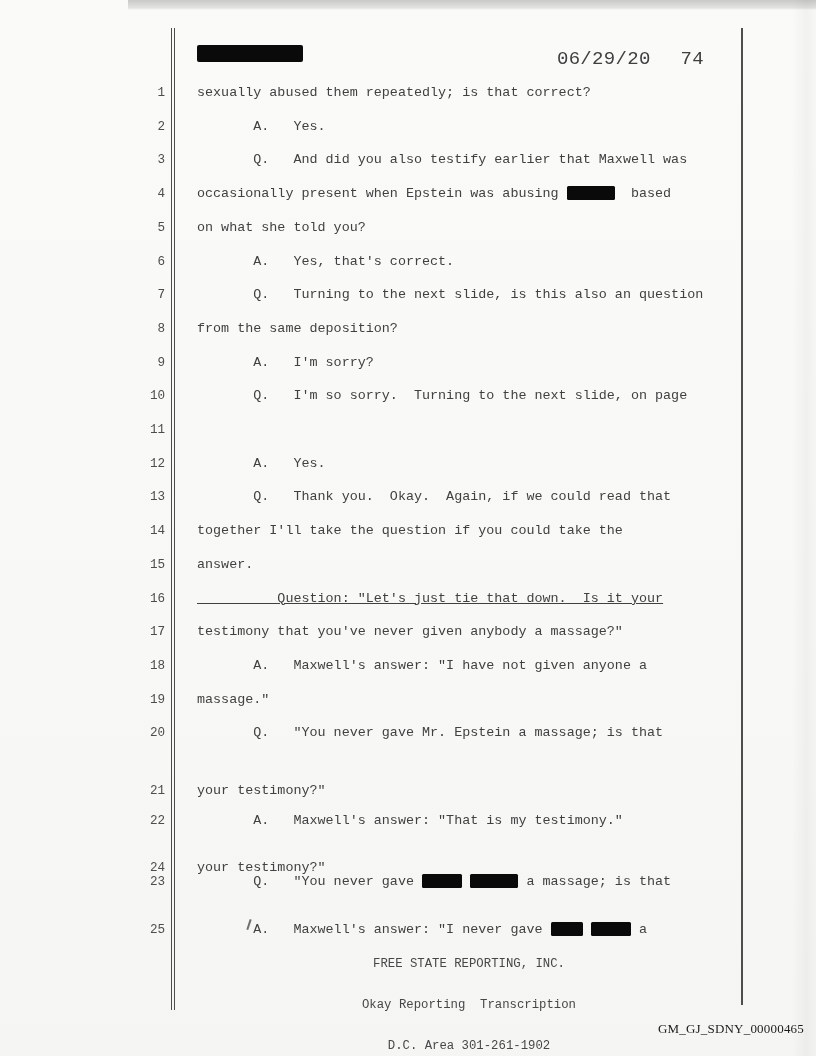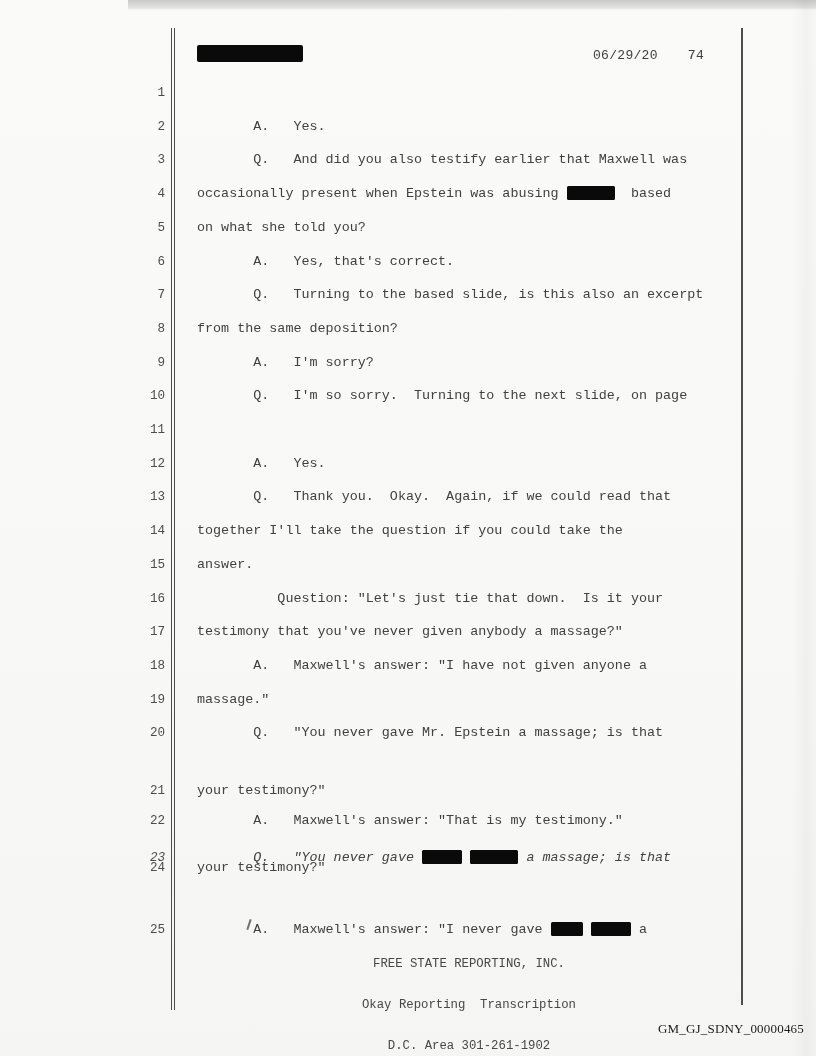--- a/index.html
+++ b/index.html
@@ -32,21 +32,21 @@
     position:absolute; left:741px; top:28px; height:977px; width:1.5px;
     background:#4e4e4c;
   }
   
   .header-redaction {
     position:absolute; left:197px; top:45px; height:17px;
     background:#0a0a0a; border-radius:2px;
   }
   .header-right {
     position:absolute; top:48px; right:112px;
-    font-size:13px; color:#3f3f3f; letter-spacing:0.3px;
+    font-size:19px; color:#3f3f3f; letter-spacing:0.3px;
   }
   .header-right .pgnum { margin-left:30px; }
   
   #transcript {
     position:absolute; left:197px; top:0; width:544px; height:1056px;
   }
   .tline {
     position:absolute; left:0; width:100%;
     font-size:13.4px; line-height:16px; color:#414141;
     white-space:pre;
@@ -89,43 +89,43 @@
   <div class="left-double-rule"></div>
   <div class="right-rule"></div>
 
   <div class="header-redaction" style="width: 11ch;"></div>
 
   <div class="header-right">
     <span>06/29/20</span><span class="pgnum">74</span>
   </div>
 
   <div id="transcript">
-      <div class="tline" style="top: 85px;"><span class="lnum">1</span></div>
+      <div class="tline" style="top: 85px;"><span class="lnum">1</span><span class="ltext">sexually abused them repeatedly; is that correct?</span></div>
       <div class="tline" style="top: 118.7px;"><span class="lnum">2</span><span class="ltext">       A.   Yes.</span></div>
       <div class="tline" style="top: 152.4px;"><span class="lnum">3</span><span class="ltext">       Q.   And did you also testify earlier that Maxwell was</span></div>
       <div class="tline" style="top: 186.1px;"><span class="lnum">4</span><span class="ltext">occasionally present when Epstein was abusing <span class="redact" style="width: 6ch;"></span>  based</span></div>
       <div class="tline" style="top: 219.8px;"><span class="lnum">5</span><span class="ltext">on what she told you?</span></div>
       <div class="tline" style="top: 253.5px;"><span class="lnum">6</span><span class="ltext">       A.   Yes, that's correct.</span></div>
-      <div class="tline" style="top: 287.2px;"><span class="lnum">7</span><span class="ltext">       Q.   Turning to the based slide, is this also an excerpt</span></div>
+      <div class="tline" style="top: 287.2px;"><span class="lnum">7</span><span class="ltext">       Q.   Turning to the next slide, is this also an question</span></div>
       <div class="tline" style="top: 320.9px;"><span class="lnum">8</span><span class="ltext">from the same deposition?</span></div>
       <div class="tline" style="top: 354.6px;"><span class="lnum">9</span><span class="ltext">       A.   I'm sorry?</span></div>
       <div class="tline" style="top: 388.3px;"><span class="lnum">10</span><span class="ltext">       Q.   I'm so sorry.  Turning to the next slide, on page</span></div>
       <div class="tline" style="top: 422px;"><span class="lnum">11</span></div>
       <div class="tline" style="top: 455.7px;"><span class="lnum">12</span><span class="ltext">       A.   Yes.</span></div>
       <div class="tline" style="top: 489.4px;"><span class="lnum">13</span><span class="ltext">       Q.   Thank you.  Okay.  Again, if we could read that</span></div>
       <div class="tline" style="top: 523.1px;"><span class="lnum">14</span><span class="ltext">together I'll take the question if you could take the</span></div>
       <div class="tline" style="top: 556.8px;"><span class="lnum">15</span><span class="ltext">answer.</span></div>
-      <div class="tline" style="top: 590.5px;"><span class="lnum">16</span><span class="ltext">          Question: "Let's just tie that down.  Is it your</span></div>
+      <div class="tline" style="top: 590.5px; text-decoration: underline;"><span class="lnum">16</span><span class="ltext">          Question: "Let's just tie that down.  Is it your</span></div>
       <div class="tline" style="top: 624.2px;"><span class="lnum">17</span><span class="ltext">testimony that you've never given anybody a massage?"</span></div>
       <div class="tline" style="top: 657.9px;"><span class="lnum">18</span><span class="ltext">       A.   Maxwell's answer: "I have not given anyone a</span></div>
       <div class="tline" style="top: 691.6px;"><span class="lnum">19</span><span class="ltext">massage."</span></div>
       <div class="tline" style="top: 725.3px;"><span class="lnum">20</span><span class="ltext">       Q.   "You never gave Mr. Epstein a massage; is that</span></div>
       <div class="tline" style="top: 783px;"><span class="lnum">21</span><span class="ltext">your testimony?"</span></div>
       <div class="tline" style="top: 813px;"><span class="lnum">22</span><span class="ltext">       A.   Maxwell's answer: "That is my testimony."</span></div>
-      <div class="tline" style="top: 850px; font-style: italic;"><span class="lnum">23</span><span class="ltext">       Q.   "You never gave <span class="redact" style="width: 5ch;"></span> <span class="redact" style="width: 6ch;"></span> a massage; is that</span></div>
+      <div class="tline" style="top: 874px;"><span class="lnum">23</span><span class="ltext">       Q.   "You never gave <span class="redact" style="width: 5ch;"></span> <span class="redact" style="width: 6ch;"></span> a massage; is that</span></div>
       <div class="tline" style="top: 860.1px;"><span class="lnum">24</span><span class="ltext">your testimony?"</span></div>
       <div class="tline" style="top: 893.8px; margin-top: 28px;"><span class="lnum">25</span><span class="ltext">       A.   Maxwell's answer: "I never gave <span class="redact" style="width: 4ch;"></span> <span class="redact" style="width: 5ch;"></span> a</span></div>
     </div>
 
   <div class="pen-mark"></div>
 
   <div id="reporter-footer">
     <div>FREE STATE REPORTING, INC.</div>
     <div>Okay Reporting  Transcription</div>
     <div>D.C. Area 301-261-1902</div>

